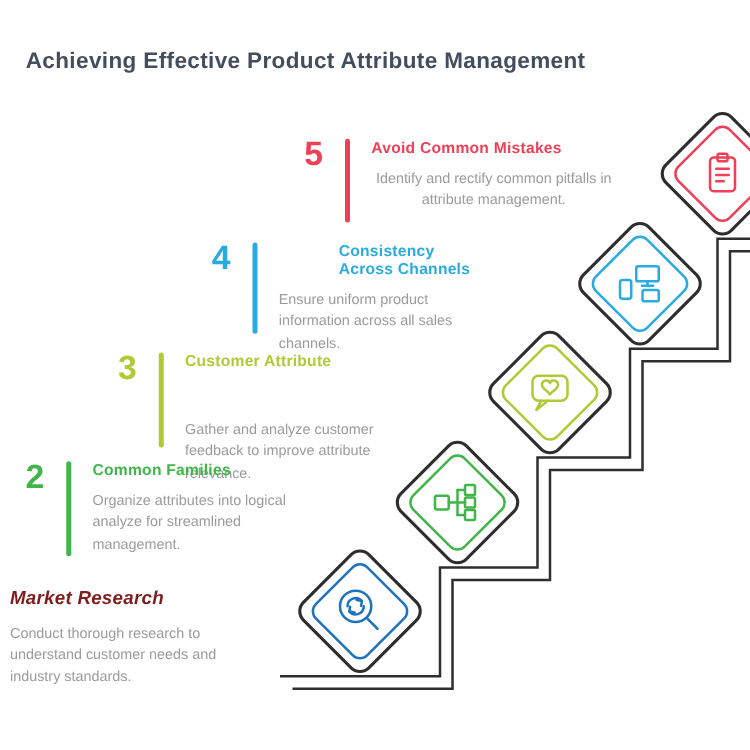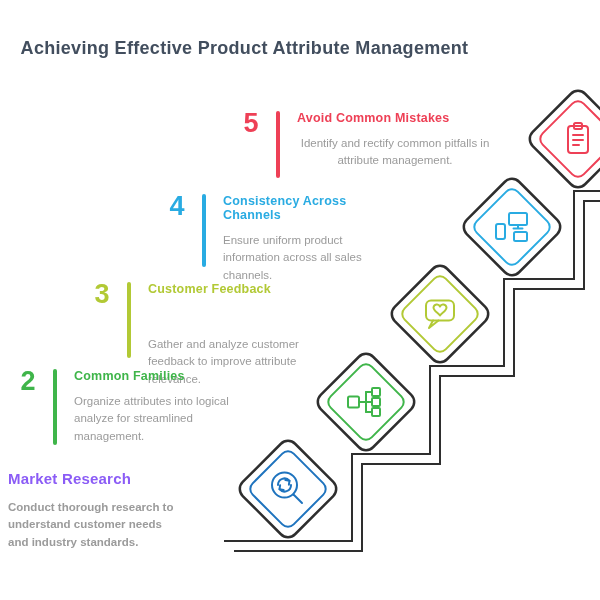--- a/index.html
+++ b/index.html
@@ -101,39 +101,39 @@
   <div class="txt" style="width:196px">
     <div class="title" style="color: rgb(238, 64, 86);">Avoid Common Mistakes</div>
     <div class="desc" style="color: rgb(155, 155, 155); text-align: center;">Identify and rectify common pitfalls in attribute management.</div>
   </div>
 </div>
 
 <div class="step" style="left:166px;top:194px;">
   <div class="num" style="color: rgb(41, 171, 226);">4</div>
   <div class="bar" style="height: 73px; background-color: rgb(41, 171, 226);"></div>
   <div class="txt" style="width:164px">
-    <div class="title" style="color: rgb(41, 171, 226);">Consistency Across Channels</div>
+    <div class="title" style="color: rgb(41, 171, 226); margin-left: 48px;">Consistency Across Channels</div>
     <div class="desc" style="color: rgb(155, 155, 155);">Ensure uniform product information across all sales channels.</div>
   </div>
 </div>
 
 <div class="step" style="left:91px;top:282px;">
   <div class="num" style="color: rgb(178, 201, 53);">3</div>
   <div class="bar" style="height: 76px; background-color: rgb(178, 201, 53);"></div>
   <div class="txt" style="width:162px">
-    <div class="title" style="color: rgb(178, 201, 53);">Customer Feedback</div>
+    <div class="title" style="color: rgb(178, 201, 53);">Customer Attribute</div>
     <div class="desc" style="color: rgb(155, 155, 155); margin-top: 30px;">Gather and analyze customer feedback to improve attribute relevance.</div>
   </div>
 </div>
 
 <div class="step" style="left:17px;top:369px;">
   <div class="num" style="color: rgb(63, 181, 74);">2</div>
   <div class="bar" style="height: 76px; background-color: rgb(63, 181, 74);"></div>
   <div class="txt" style="width:172px">
     <div class="title" style="color: rgb(63, 181, 74);">Common Families</div>
     <div class="desc" style="color: rgb(155, 155, 155);">Organize attributes into logical analyze for streamlined management.</div>
   </div>
 </div>
 
 <div class="step1" style="left:8px;top:470px;width:176px">
-  <div class="title" style="color: #8b5cf6;">Market Research</div>
-  <div class="desc" style="color: rgb(155, 155, 155); font-weight: bold;">Conduct thorough research to understand customer needs and industry standards.</div>
+  <div class="title" style="color: #7f1d1d; font-style: italic;">Market Research</div>
+  <div class="desc" style="color: rgb(155, 155, 155);">Conduct thorough research to understand customer needs and industry standards.</div>
 </div>
 
 </body></html>

